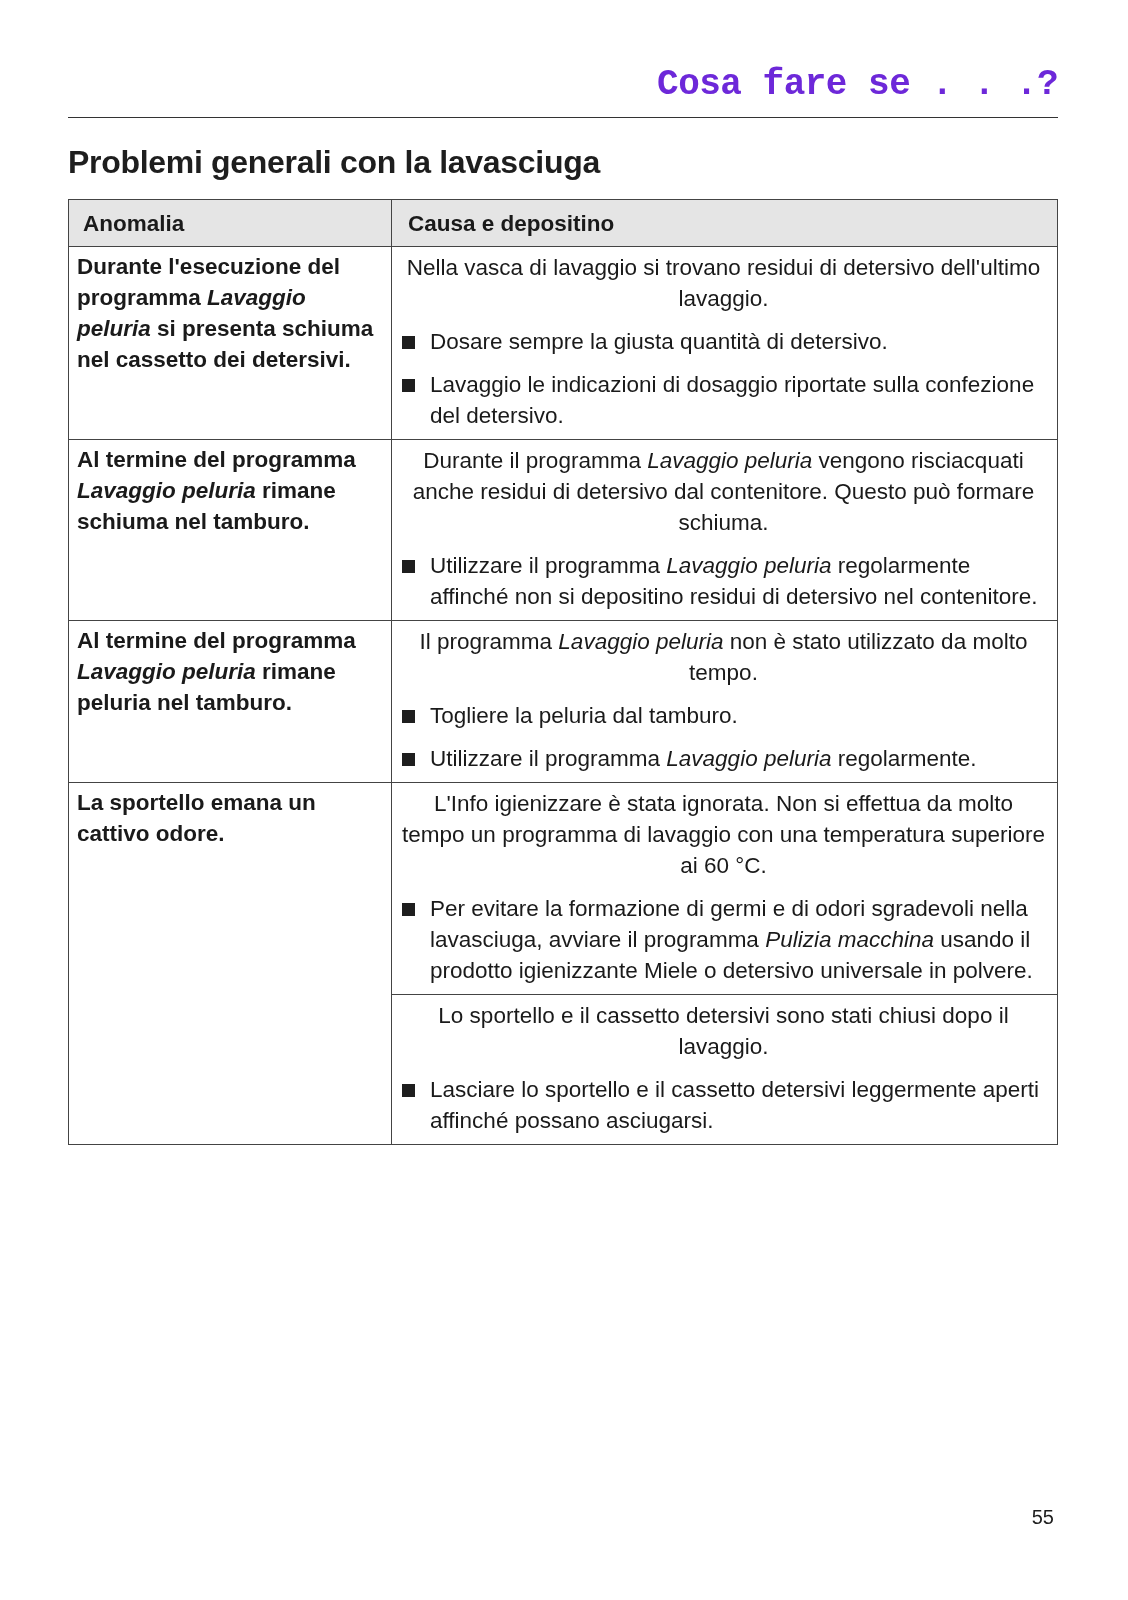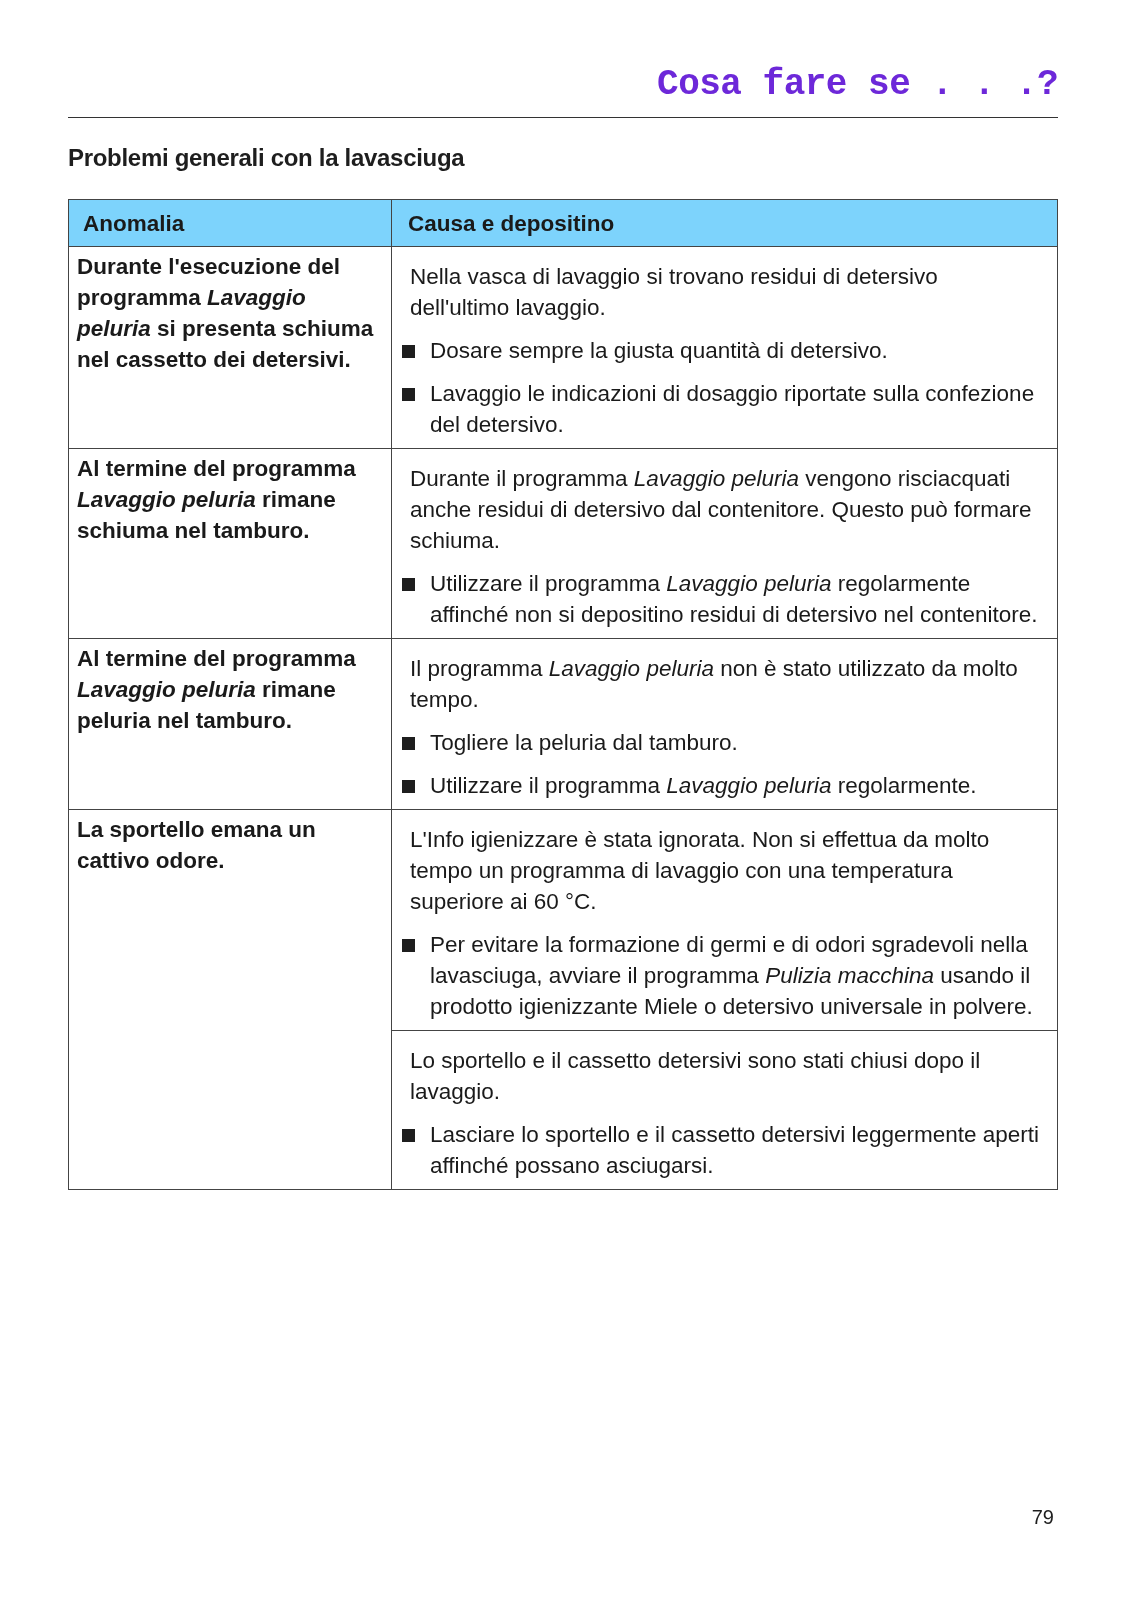--- a/index.html
+++ b/index.html
@@ -10,39 +10,39 @@
   .header-title {
     position: absolute; right: 70px; top: 64px;
     font-size: 36px; font-weight: bold; letter-spacing: -0.5px; color: #6d28d9; font-family: Liberation Mono, monospace;
   }
   .header-rule {
     position: absolute; left: 68px; right: 70px; top: 117px;
     border-top: 1.5px solid #333;
   }
   .section-title {
     position: absolute; left: 68px; top: 144px;
-    font-size: 24px; font-weight: bold; color: #1e1e1e; letter-spacing: -0.3px;
+    font-size: 32px; font-weight: bold; color: #1e1e1e; letter-spacing: -0.3px;
   }
   table.trouble {
     position: absolute; left: 68px; top: 199px; width: 990px;
     border-collapse: collapse; font-size: 22.5px; line-height: 31px;
   }
   table.trouble th, table.trouble td {
     border: 1.5px solid #444; vertical-align: top;
   }
   table.trouble th {
-    background: #7dd3fc; text-align: left; font-weight: bold;
+    background: #e5e5e5; text-align: left; font-weight: bold;
     padding: 6px 14px 6px 14px; height: 34px; vertical-align: middle;
   }
   table.trouble th.col-cause { padding-left: 16px; }
   td.anomaly {
     width: 306px; font-weight: bold; padding: 4px 8px 8px 8px; margin-top: 38px;
   }
   td.cause { padding: 4px 10px 8px 8px; }
-  .cause-text { margin: 10px; }
+  .cause-text { margin: 1px; text-align: center; }
   .bullet {
     position: relative; padding-left: 30px; margin-top: 12px;
   }
   .bullet-icon {
     position: absolute; left: 2px; top: 10px; width: 13px; height: 13px;
     background: #1e1e1e; display: inline-block;
   }
   .page-number {
     position: absolute; right: 74px; top: 1506px; font-size: 20px; color: #1e1e1e;
   }
@@ -95,13 +95,13 @@
       </tr>
       <tr>
         <td class="cause">
           <div class="cause-text"><span>Lo sportello e il cassetto detersivi sono stati chiusi dopo il lavaggio.</span></div>
           <div class="bullet"><span class="bullet-icon"></span><span>Lasciare lo sportello e il cassetto detersivi leggermente aperti affinché possano asciugarsi.</span></div>
         </td>
       </tr>
     </tbody>
 </table>
 
-<div class="page-number">79</div>
+<div class="page-number">55</div>
 
 </body></html>

